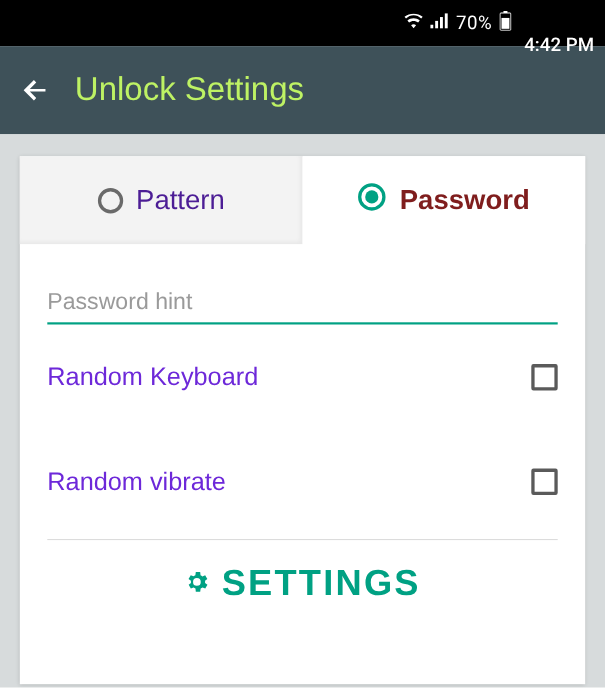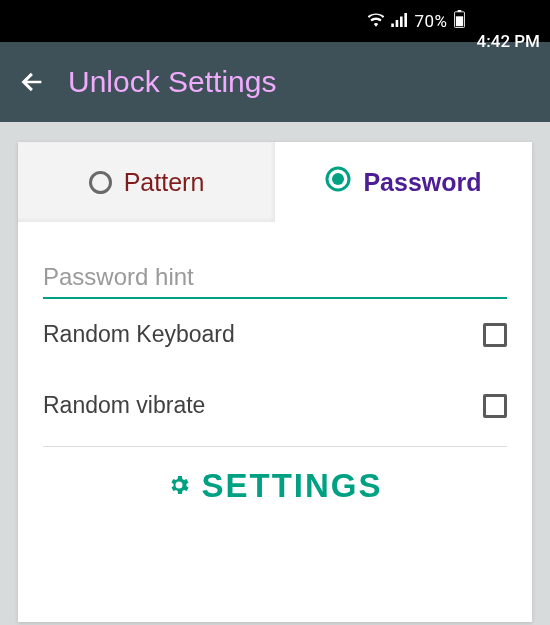--- a/index.html
+++ b/index.html
@@ -17,21 +17,21 @@
     justify-content: flex-end;
     padding: 0 10px;
     font-family: -apple-system, "Segoe UI", Roboto, sans-serif;
     font-size: 17px;
     gap: 6px;
   }
   .status-bar .pct { letter-spacing: 0.5px; }
   .status-bar .time { margin-left: 6px; font-weight: 500; margin-top: 40px; }
   .app-bar {
     background: #3e5159;
-    color: #f0abfc;
+    color: #bef264;
     height: 80px;
     display: flex;
     align-items: center;
     padding: 0 18px;
     gap: 22px;
   }
   .app-bar .back { display: flex; align-items: center; }
   .app-bar h1 {
     font-weight: normal;
     font-size: 30px;
@@ -54,52 +54,52 @@
     flex: 1;
     display: flex;
     align-items: center;
     justify-content: center;
     gap: 12px;
     font-size: 25px;
     cursor: pointer;
   }
   .tab.inactive {
     background: #f3f3f3;
-    color: #7f1d1d;
+    color: #4c1d95;
     box-shadow: inset -2px -2px 4px rgba(0,0,0,0.05);
   }
   .tab.active {
     background: #fff;
-    color: #4c1d95;
+    color: #7f1d1d;
     font-weight: bold;
   }
   .radio-outline {
     width: 23px; height: 23px; border: 3px solid #6a6a6a; border-radius: 50%;
   }
   .content { padding: 20px 25px 0 25px; }
   .hint-field {
     margin-top: 15px;
     border: none;
     border-bottom: 2px solid #00a183;
     width: 100%;
-    font-size: 24px;
+    font-size: 21px;
     font-family: inherit;
     padding: 6px 0;
     color: #9a9a9a;
     outline: none;
     background: transparent;
   }
   .hint-field::placeholder { color: #9a9a9a; }
   .option {
     display: flex;
     align-items: center;
     justify-content: space-between;
-    padding: 22px 0;
+    padding: 34px 0;
     font-size: 23px;
-    color: #404040;
+    color: #6d28d9;
   }
   .checkbox {
     width: 24px; height: 24px;
     border: 3px solid #5a5a5a;
     border-radius: 2px;
   }
   .divider {
     height: 1px;
     background: #dcdcdc;
     margin: 5px 0 0 0;

